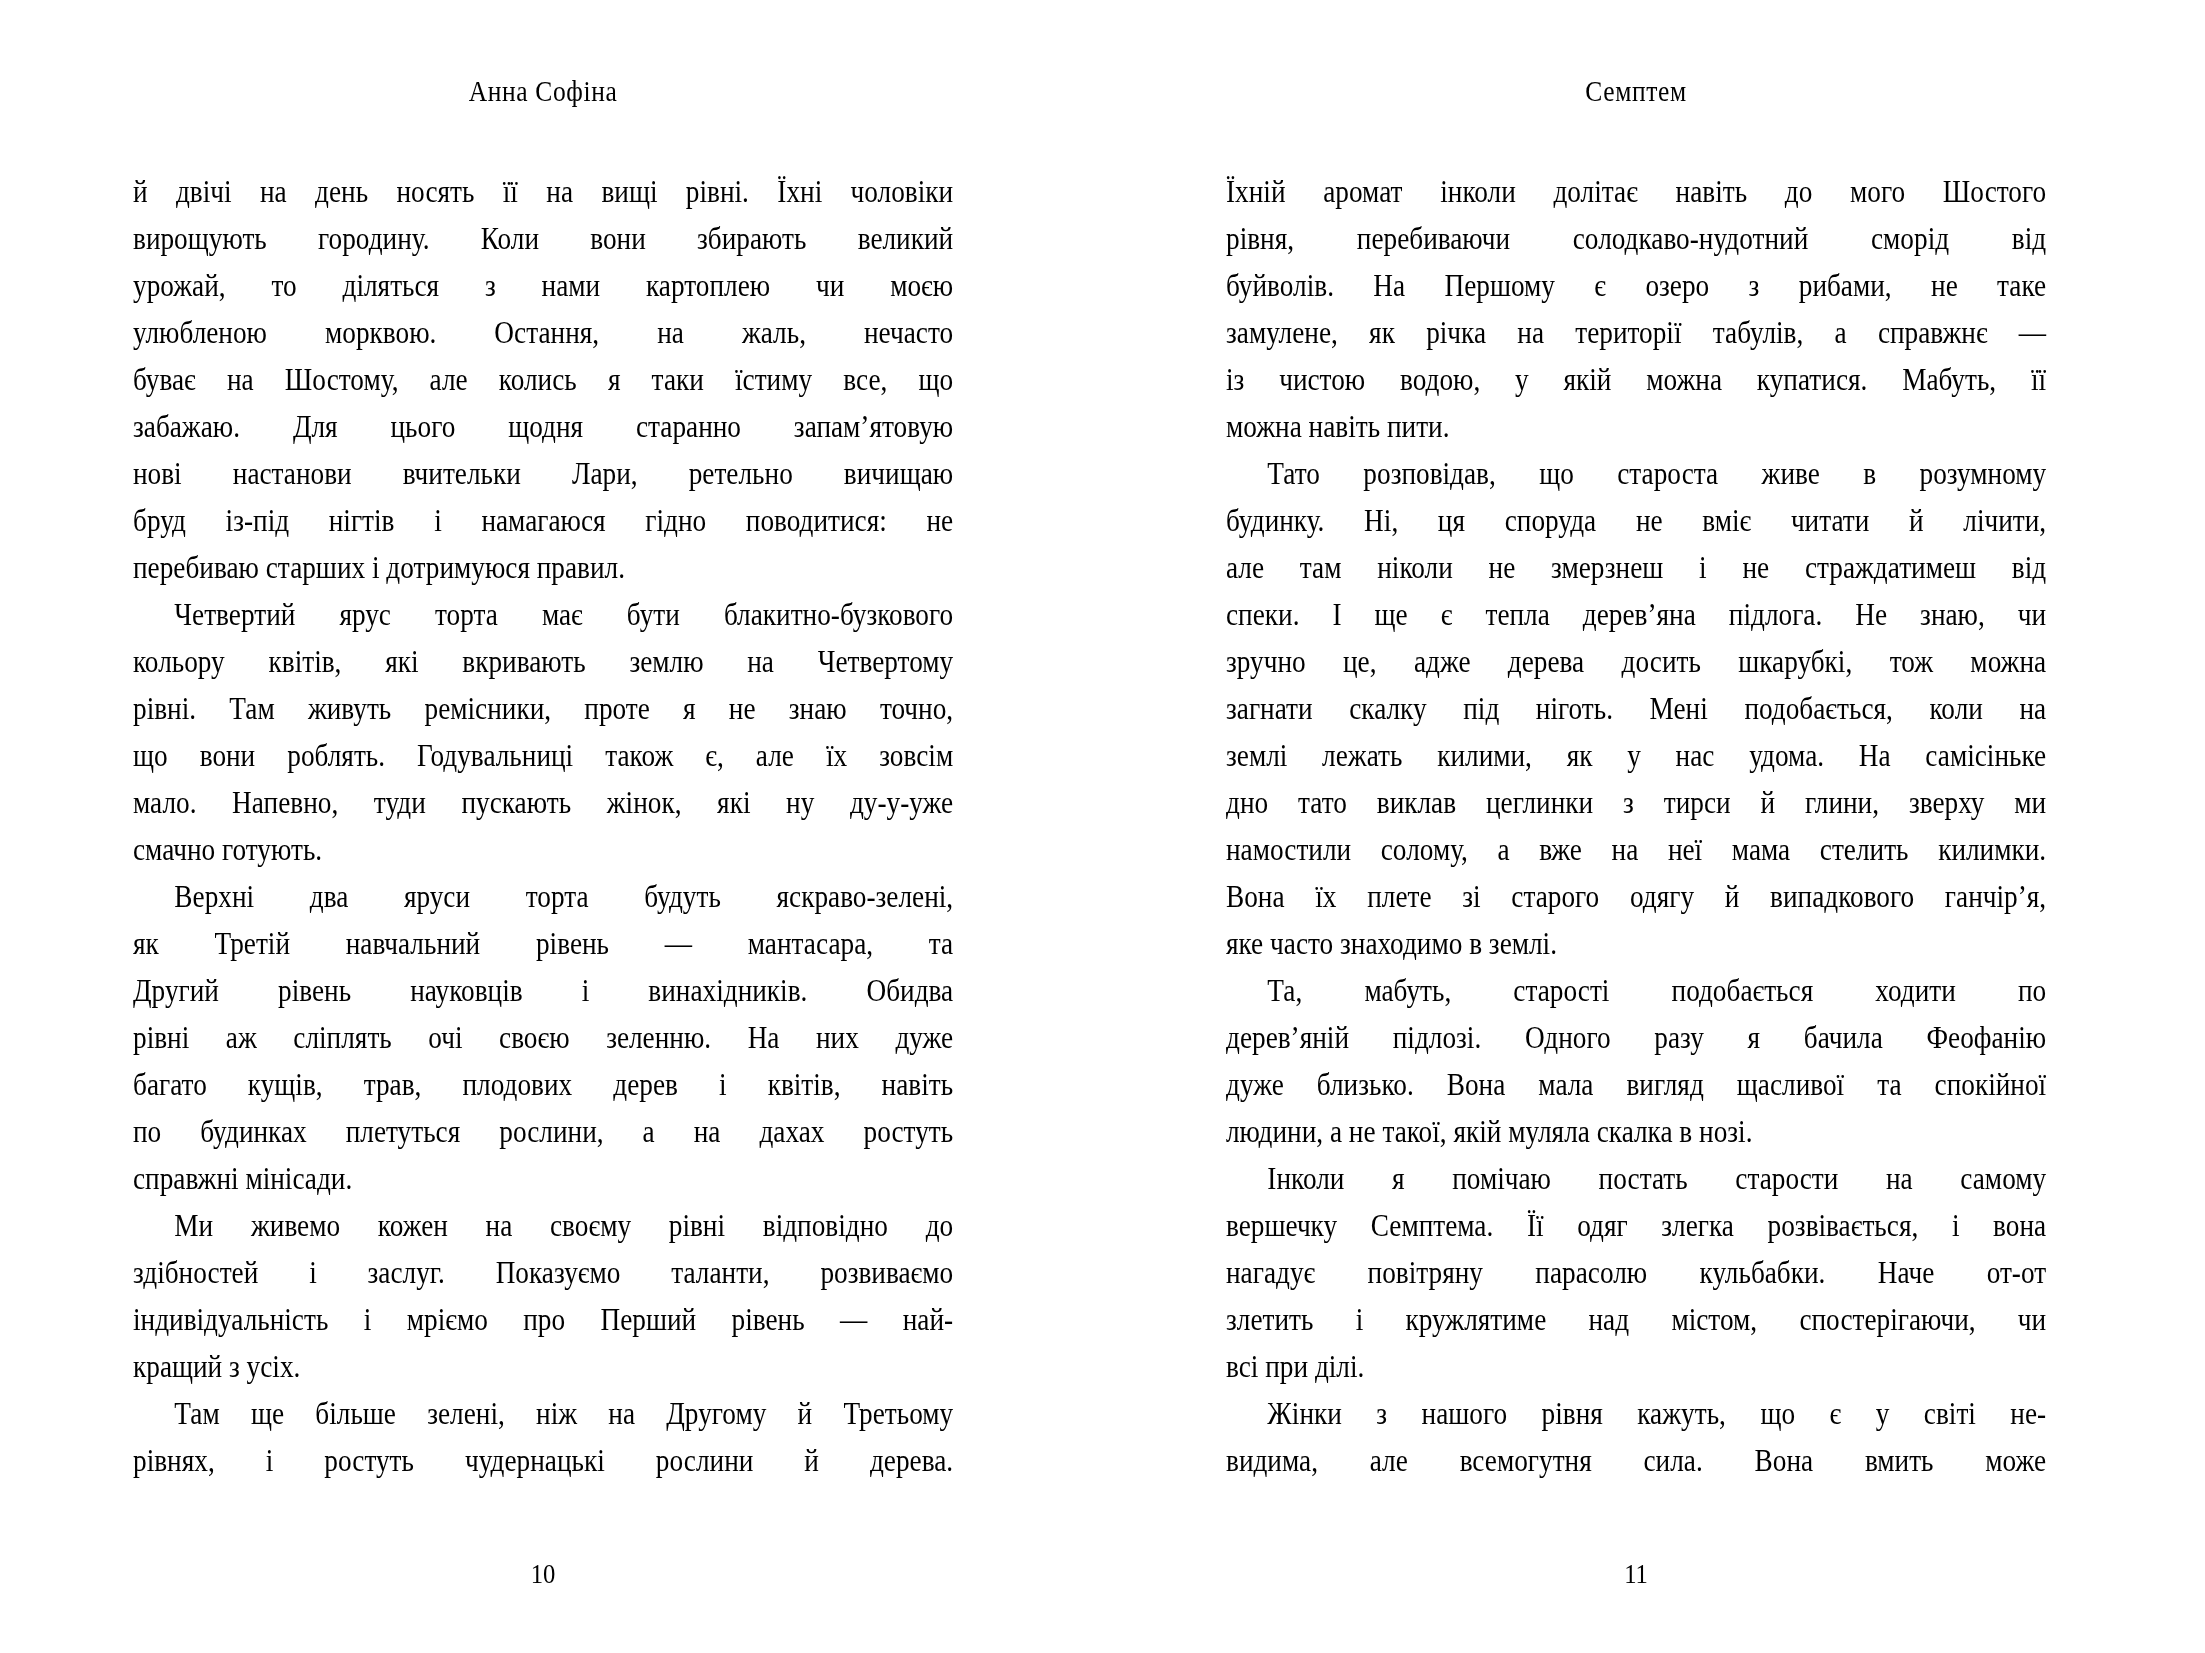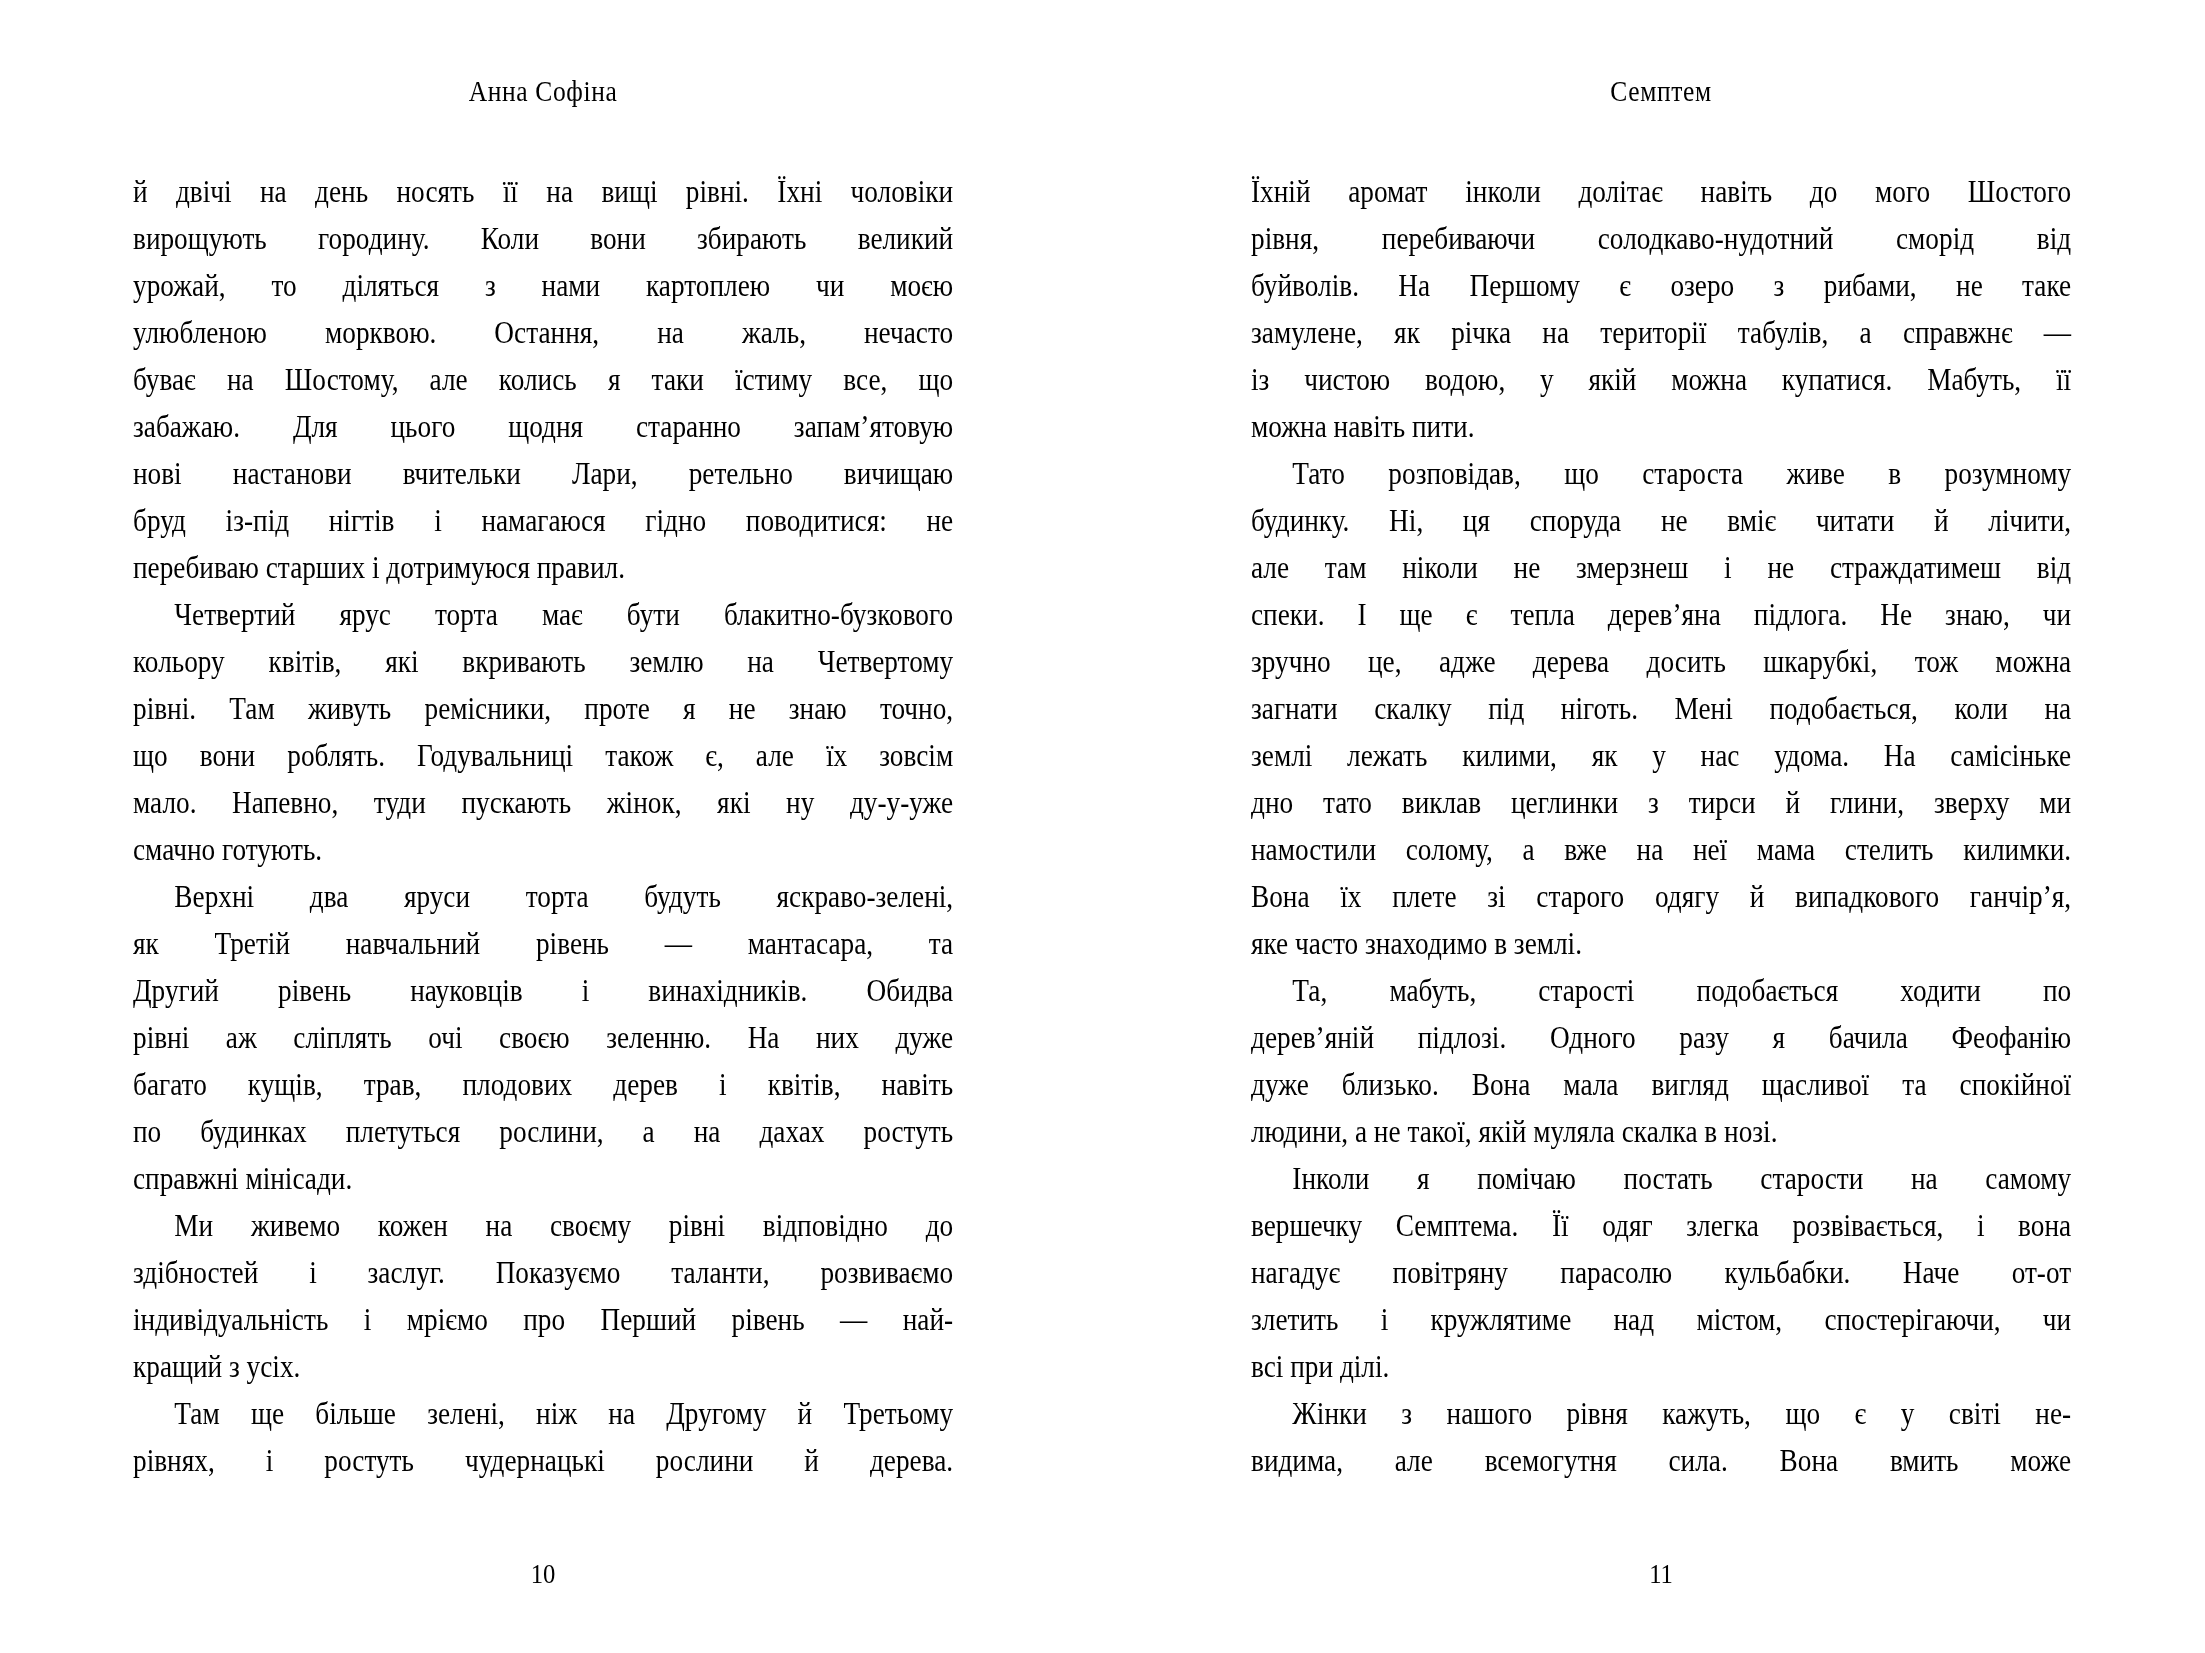--- a/index.html
+++ b/index.html
@@ -16,21 +16,21 @@
     overflow: hidden;
   }
   .page {
     position: absolute;
     top: 0;
     width: 1102px;
     height: 1650px;
     background: #ffffff;
   }
   .page.left  { left: 0; }
-  .page.right { left: 1103px; text-decoration: underline; }
+  .page.right { left: 1078px; text-decoration: underline; }
 
   
   .scale-wrap {
     position: absolute;
     top: 0;
     width: 932px;
     height: 1654px;
     transform: scaleX(0.88);
     transform-origin: 0 0;
   }

